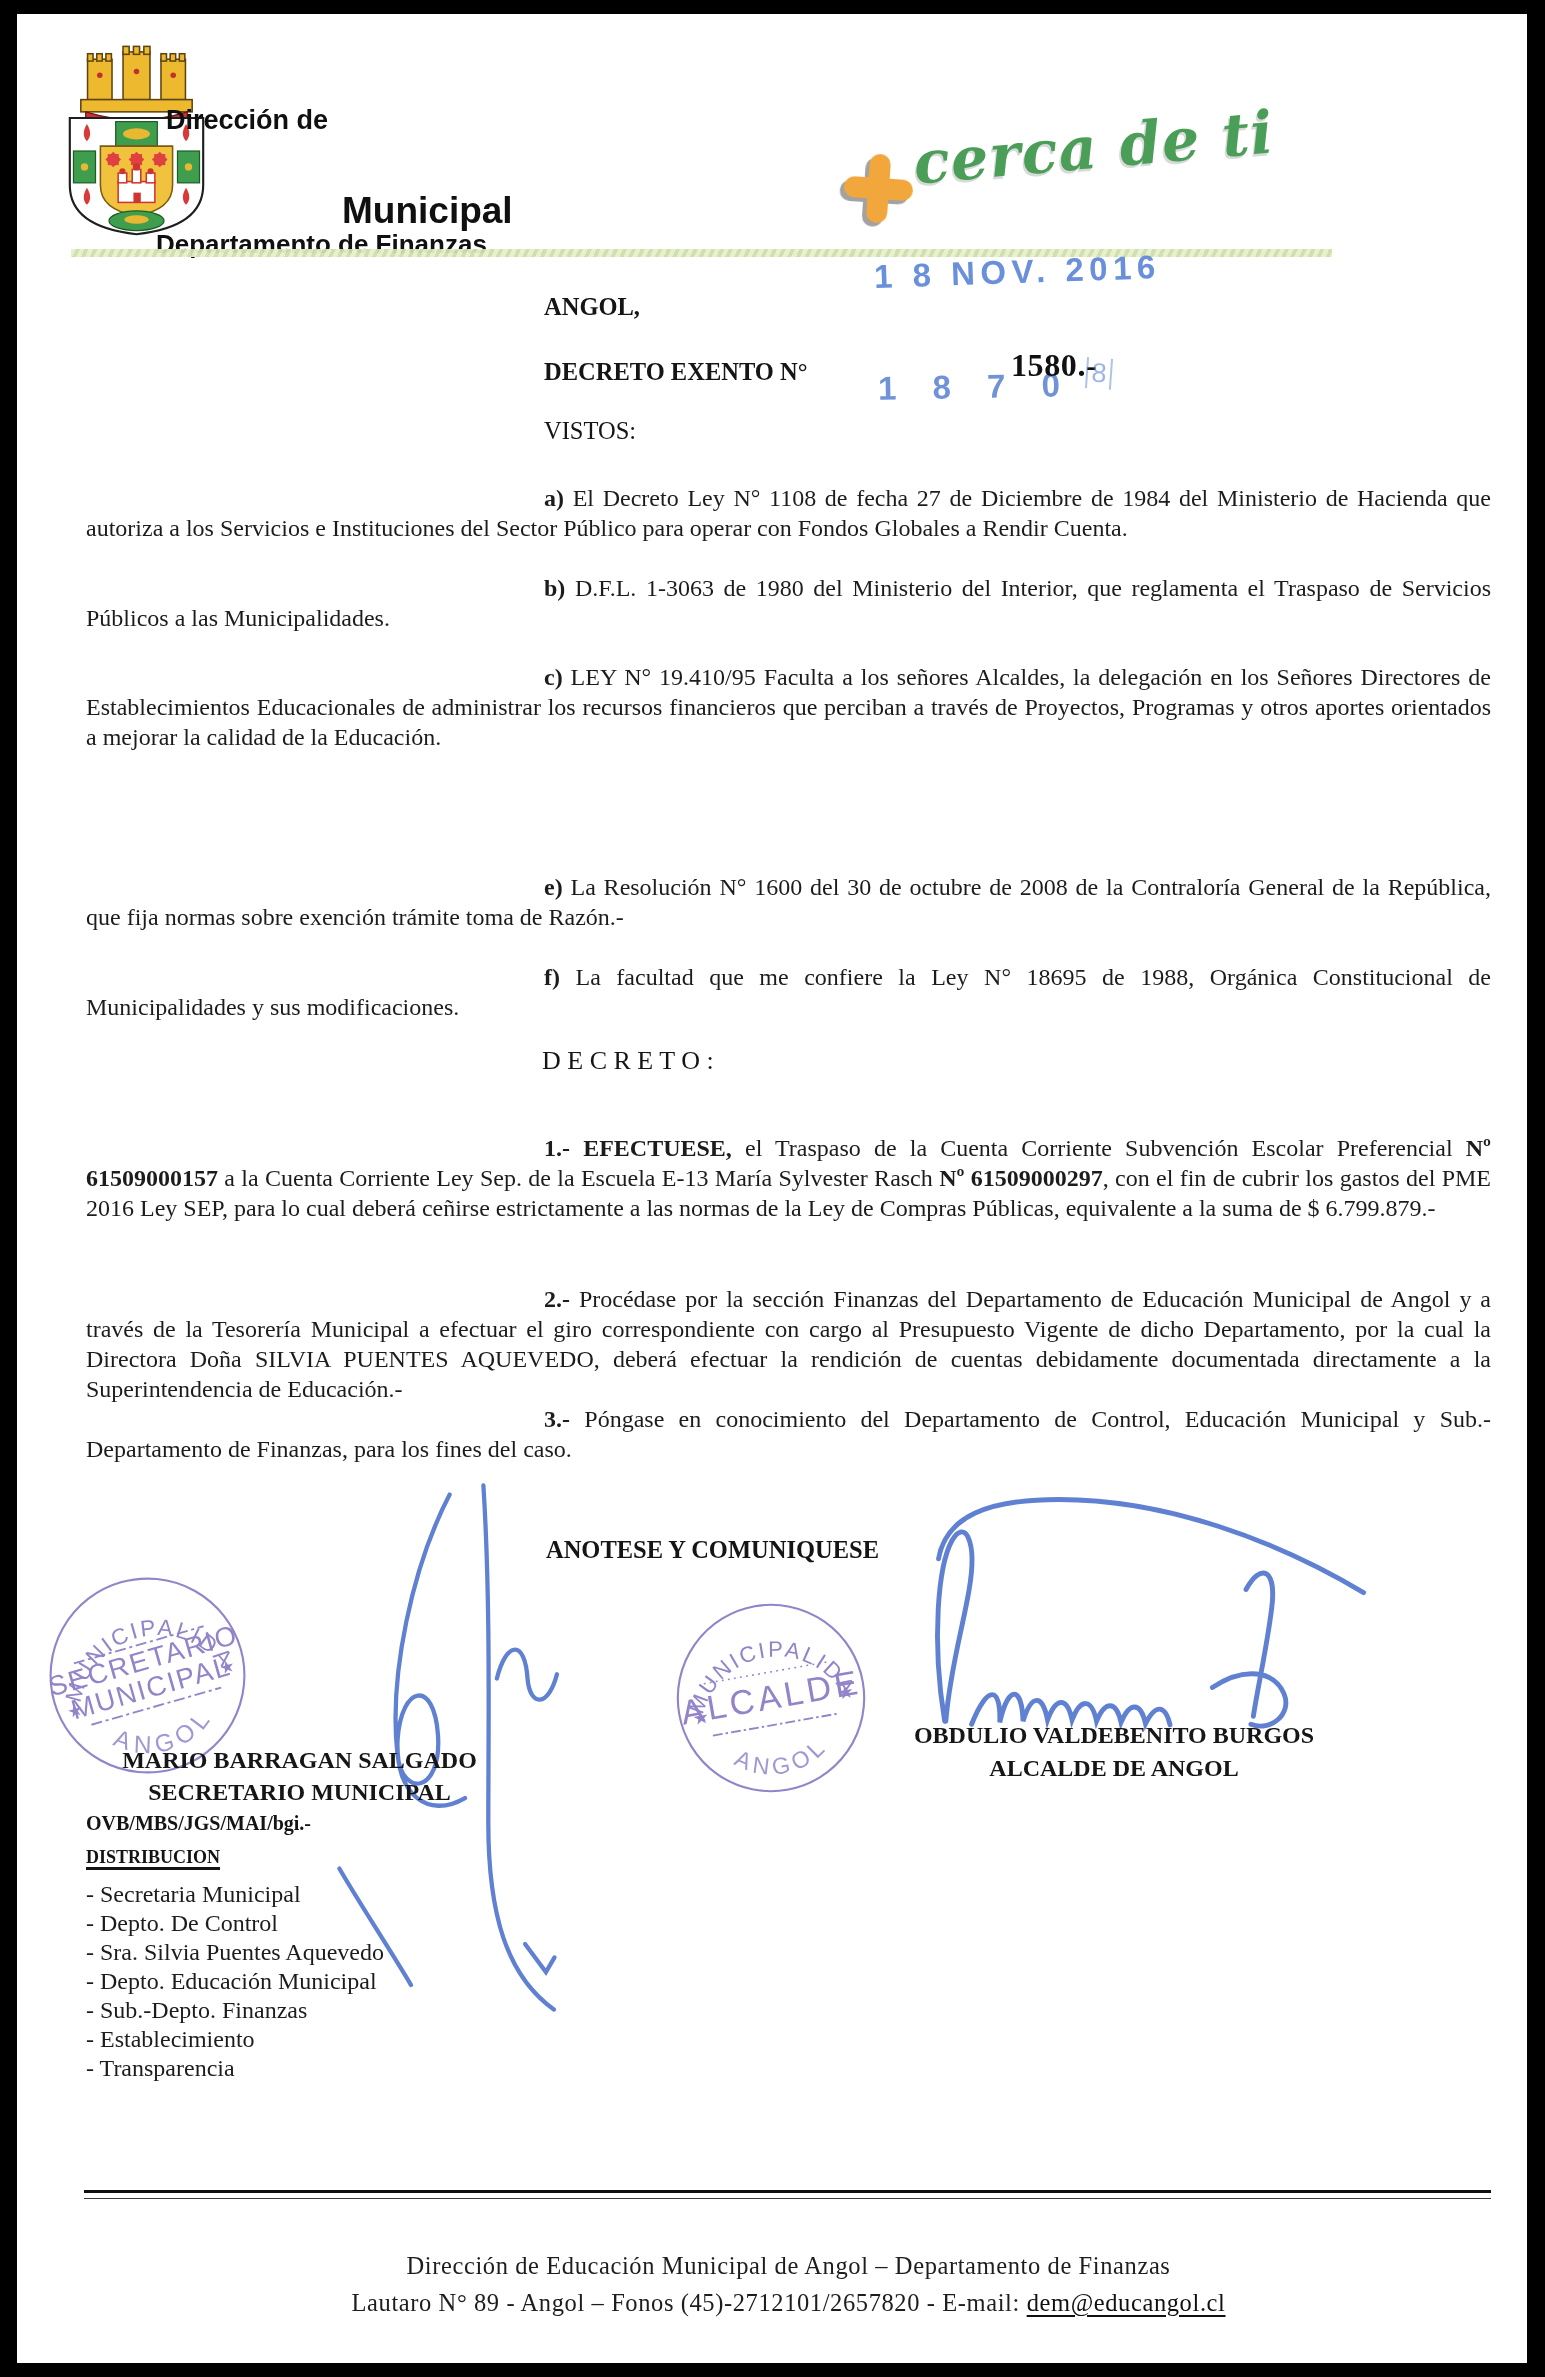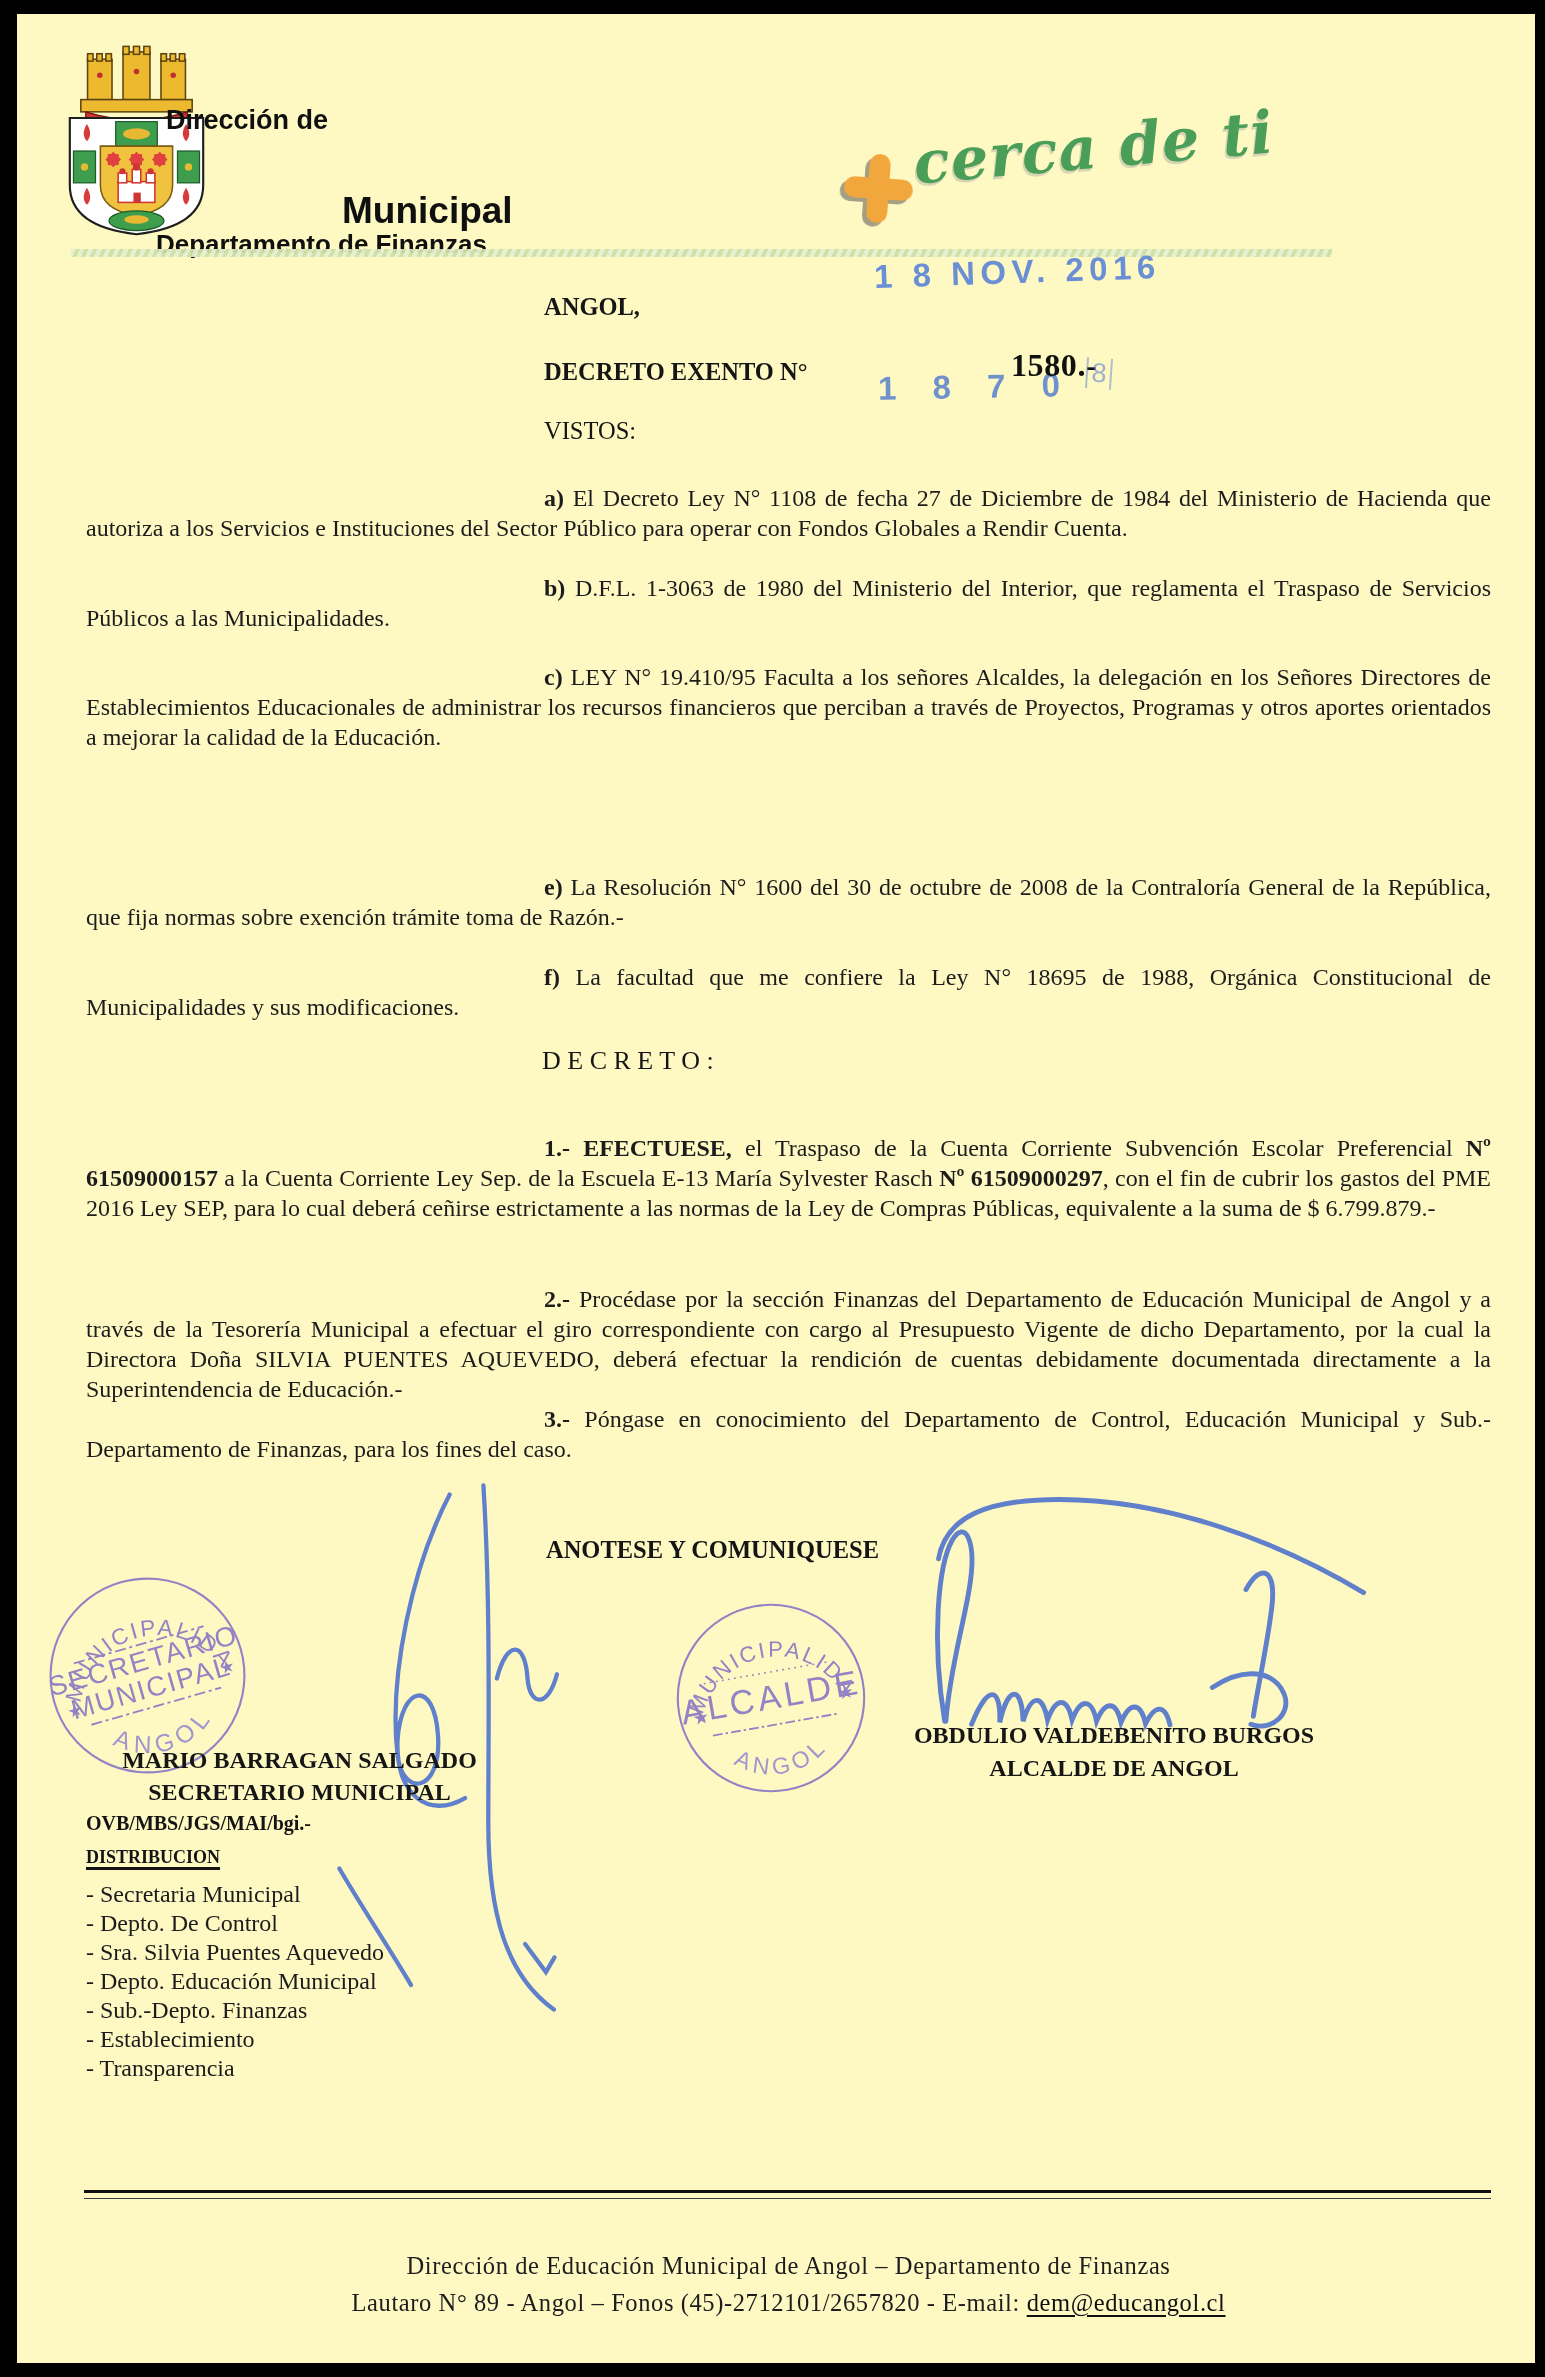--- a/index.html
+++ b/index.html
@@ -3,21 +3,21 @@
 <meta charset="utf-8">
 <style>
   html,body{margin:0;padding:0;}
   body{
     width:1545px;height:2377px;position:relative;background:#000;
     font-family:"Liberation Serif", serif;
     -webkit-font-smoothing:antialiased;
   }
   .paper{
     position:absolute;left:17px;top:13.5px;width:1510px;height:2349px;
-    background:#fef9c3;overflow:hidden;padding-left:8px;
+    background:#ffffff;overflow:hidden;
   }
   .abs{position:absolute;}
 
   
   .org1{left:149px;top:91px;font:bold 27px "Liberation Sans",sans-serif;color:#101010;}
   .org2{left:145px;top:115px;font:bold 59px/1.0 "Liberation Sans",sans-serif;color:#101010;letter-spacing:0.6px;}
   .org3{left:325px;top:178px;font:bold 37px/1.0 "Liberation Sans",sans-serif;color:#101010;}
   .org4{left:139px;top:215px;font:bold 26px "Liberation Sans",sans-serif;color:#101010;}
 
   .slogan-plus{position:absolute;left:826px;top:137px;width:71px;height:74px;transform:rotate(4deg);

